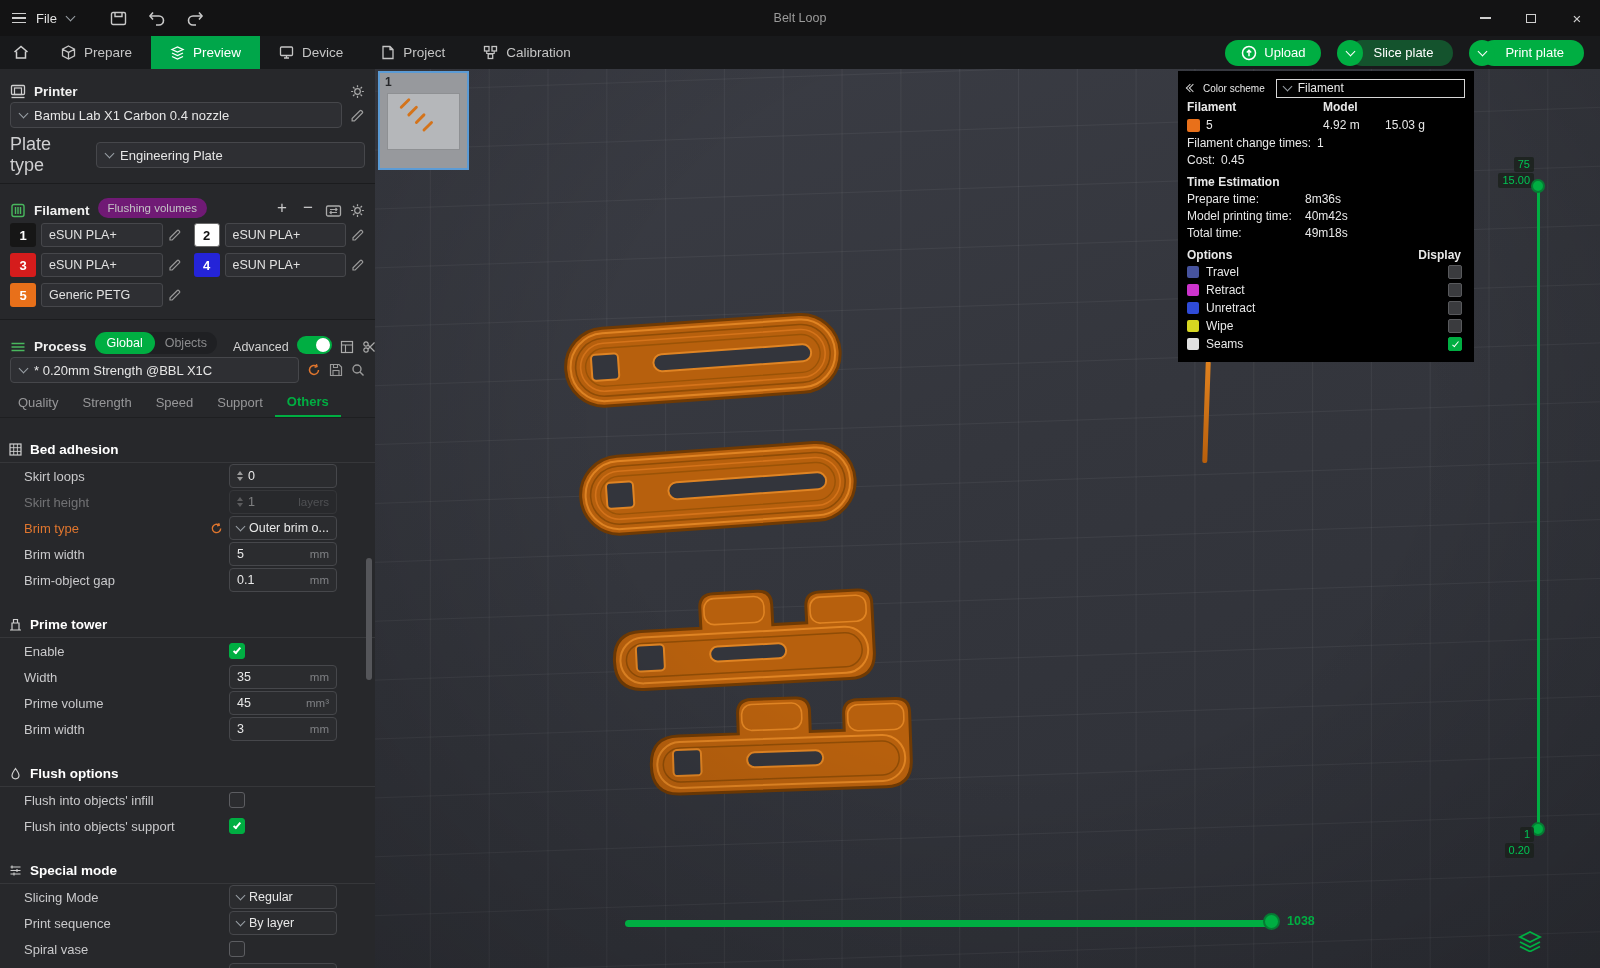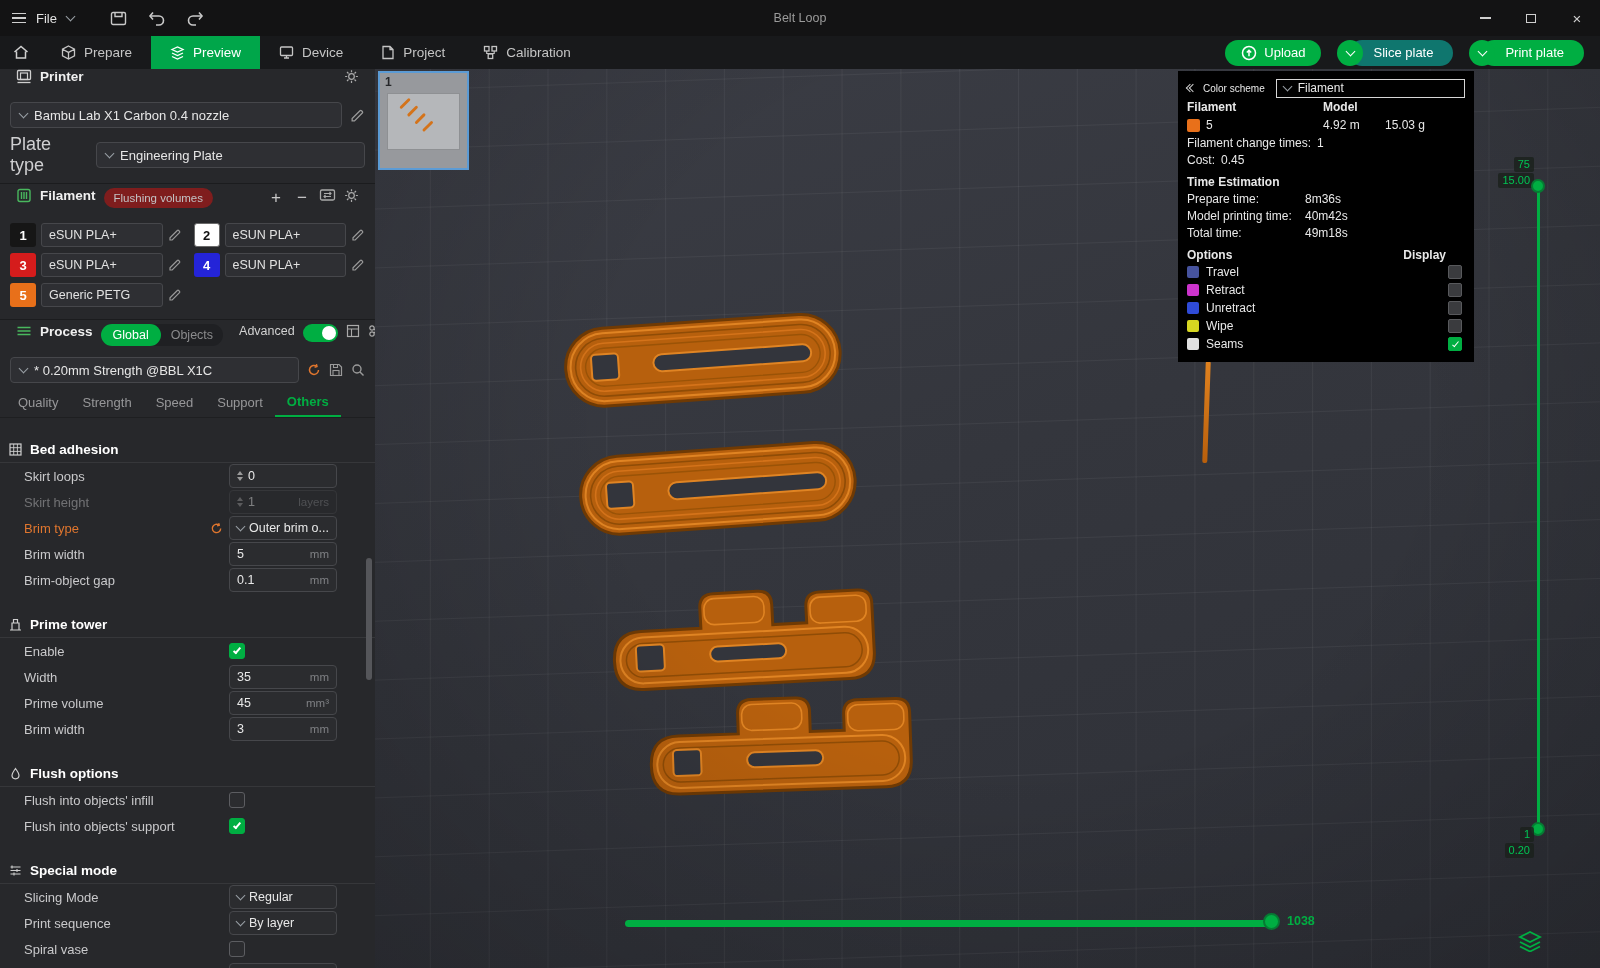--- a/index.html
+++ b/index.html
@@ -29,38 +29,38 @@
   
   .navbar { height:33px; background:#18191b; display:flex; align-items:center; }
   .nav-home { width:42px; height:100%; display:flex; align-items:center; justify-content:center; color:#d0d0d0; }
   .nav-tab { display:flex; align-items:center; gap:8px; padding:0 19px; height:100%; color:#c5c5c5; font-size:13.5px; cursor:pointer; }
   .nav-tab.active { background:#00A64A; color:#fff; }
   .nav-actions { margin-left:auto; display:flex; gap:16px; padding-right:16px; align-items:center; }
   .btn-upload { background:#00AE42; color:#fff; height:26px; border-radius:13px; display:flex; align-items:center; gap:7px; padding:0 16px; font-size:13px; cursor:pointer; }
   .btn-split { display:flex; align-items:center; cursor:pointer; }
   .split-circle { width:26px; height:26px; border-radius:50%; background:#00AE42; display:flex; align-items:center; justify-content:center; z-index:2; }
   .split-pill { height:26px; border-radius:13px; display:flex; align-items:center; padding:0 20px 0 24px; margin-left:-14px; color:#fff; font-size:13px; }
-  .split-pill.gray { background:#0f766e; }
+  .split-pill.gray { background:#14532d; }
   .split-pill.green { background:#00AE42; }
 
   
   .main { display:flex; height:899px; }
 
   
   .sidepanel { width:375px; background:#27282b; position:relative; flex:none; overflow:hidden; }
   .divider { height:1px; background:#1b1c1e; margin:4px 0; }
-  .sec-header { display:flex; align-items:flex-start; height:30px; padding:0 16px; gap:8px; }
+  .sec-header { display:flex; align-items:flex-end; height:30px; padding:0 10px; gap:8px; }
   .sec-title { color:#f0f0f0; font-size:13.5px; font-weight:700; }
   .sec-spacer { flex:1; }
   .icon-btn { color:#a9a9a9; display:flex; align-items:center; justify-content:center; cursor:pointer; }
   .combo { display:flex; align-items:center; gap:7px; background:#2e2f33; border:1px solid #46474b; border-radius:4px; height:26px; padding:0 9px; color:#e6e6e6; font-size:13px; cursor:pointer; white-space:nowrap; overflow:hidden; }
   .row { display:flex; align-items:center; padding:3px 10px; gap:8px; }
   .lbl { color:#cfcfd1; font-size:18px; }
 
-  .pill-btn { background:#7f1d1d; border-radius:10px; height:20px; display:flex; align-items:center; padding:0 10px; color:#c3c3c5; font-size:11.5px; cursor:pointer; }
+  .pill-btn { background:#701a75; border-radius:10px; height:20px; display:flex; align-items:center; padding:0 10px; color:#c3c3c5; font-size:11.5px; cursor:pointer; }
   .plusminus { color:#c9c9c9; font-size:17px; width:18px; text-align:center; cursor:pointer; }
 
   .fil-grid { display:grid; grid-template-columns:1fr 1fr; gap:6px 12px; padding:5px 10px 8px; }
   .fil-item { display:flex; align-items:center; gap:5px; }
   .fil-swatch { width:26px; height:24px; border-radius:3px; display:flex; align-items:center; justify-content:center; font-weight:700; font-size:13px; flex:none; cursor:pointer; }
   .sw1 { background:#161616; color:#fff; }
   .sw2 { background:#ffffff; color:#111; border:1px solid #6a6a6a; }
   .sw3 { background:#d51c1c; color:#fff; }
   .sw4 { background:#2424d8; color:#fff; }
   .sw5 { background:#e8701a; color:#fff; }
@@ -709,21 +709,21 @@
         <span>Model printing time:</span>
           <span>40m42s</span>
       </div>
       <div class="sch-kv">
         <span>Total time:</span>
           <span>49m18s</span>
       </div>
       <div class="sch-sep"></div>
       <div class="sch-line sch-bold" style="justify-content:space-between">
         <span>Options</span>
-        <span style="margin-right:19px">Display</span>
+        <span style="margin-right:4px">Display</span>
       </div>
       <div class="opt-row">
         <span class="opt-sw ow-travel"></span>
         <span>Travel</span>
         <span class="opt-cb"></span>
       </div>
       <div class="opt-row">
         <span class="opt-sw ow-retract"></span>
         <span>Retract</span>
         <span class="opt-cb"></span>

